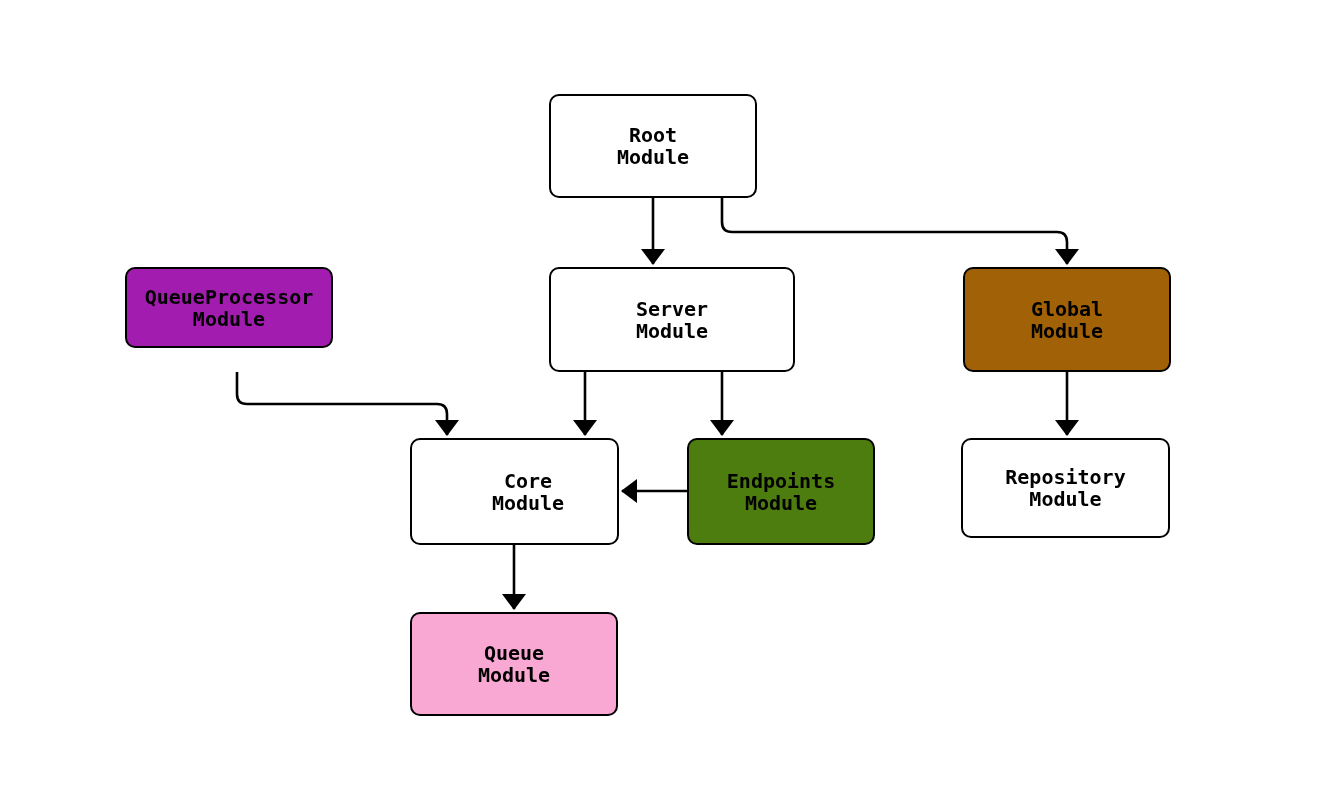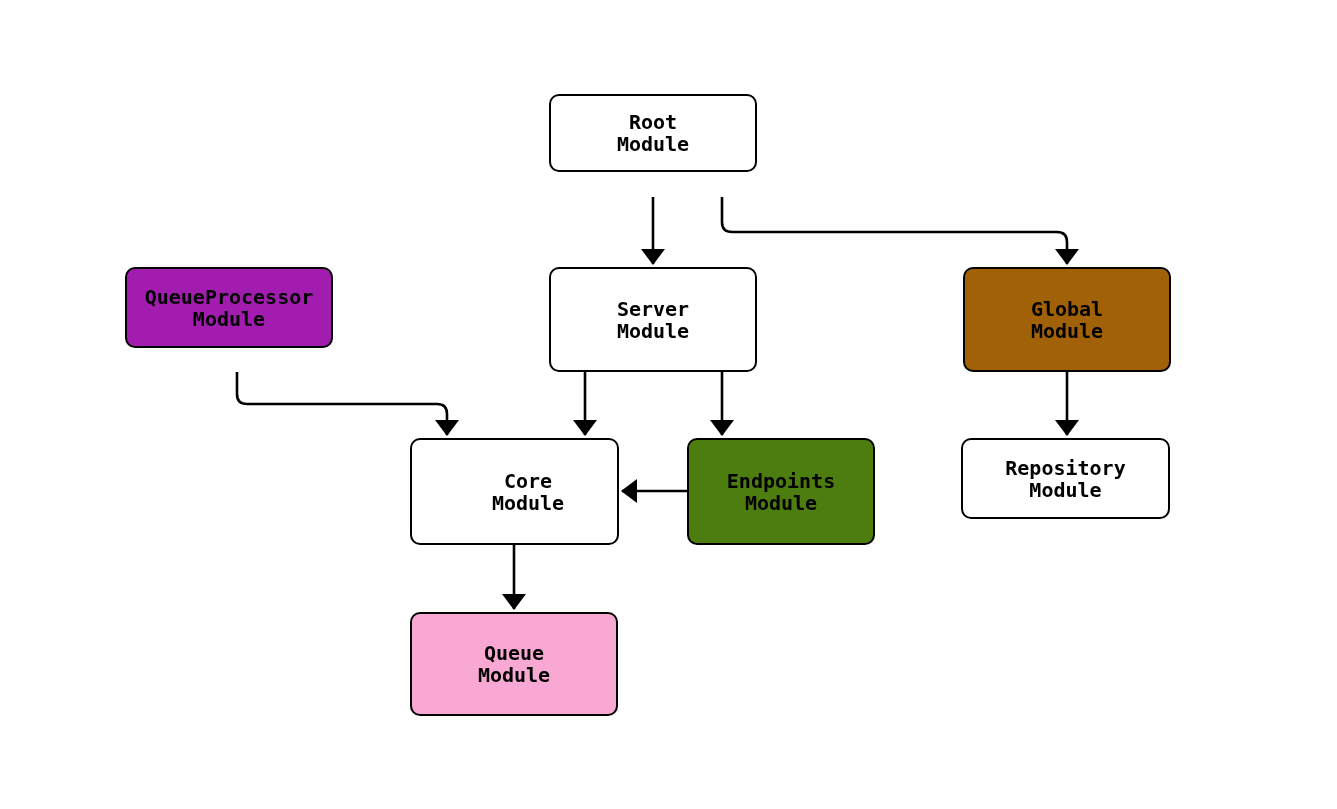--- a/index.html
+++ b/index.html
@@ -61,45 +61,45 @@
       <path class="edge-path" d="M653,197 L653,264" stroke="#000000" stroke-width="2.6" marker-end="url(#arrowhead)"></path>
       <path class="edge-path" d="M722,197 L722,222 Q722,232 732,232 L1057,232 Q1067,232 1067,242 L1067,264" stroke="#000000" stroke-width="2.6" marker-end="url(#arrowhead)"></path>
       <path class="edge-path" d="M237,372 L237,394 Q237,404 247,404 L437,404 Q447,404 447,414 L447,435" stroke="#000000" stroke-width="2.6" marker-end="url(#arrowhead)"></path>
       <path class="edge-path" d="M585,372 L585,435" stroke="#000000" stroke-width="2.6" marker-end="url(#arrowhead)"></path>
       <path class="edge-path" d="M722,372 L722,435" stroke="#000000" stroke-width="2.6" marker-end="url(#arrowhead)"></path>
       <path class="edge-path" d="M687,491 L622,491" stroke="#000000" stroke-width="2.6" marker-end="url(#arrowhead)"></path>
       <path class="edge-path" d="M1067,372 L1067,435" stroke="#000000" stroke-width="2.6" marker-end="url(#arrowhead)"></path>
       <path class="edge-path" d="M514,545 L514,609" stroke="#000000" stroke-width="2.6" marker-end="url(#arrowhead)"></path>
     </svg>
   <div id="nodes-layer">
-      <div class="node" style="left: 549px; top: 94px; width: 208px; height: 78px; background: rgb(255, 255, 255); border-color: rgb(0, 0, 0);">
+      <div class="node" style="left: 549px; top: 94px; width: 208px; height: 104px; background: rgb(255, 255, 255); border-color: rgb(0, 0, 0);">
         <div class="node-label" style="color: rgb(0, 0, 0);">Root
 Module</div>
       </div>
       <div class="node" style="left: 125px; top: 267px; width: 208px; height: 81px; background: #a21caf; border-color: rgb(0, 0, 0);">
         <div class="node-label" style="color: rgb(0, 0, 0);">QueueProcessor
 Module</div>
       </div>
-      <div class="node" style="left: 549px; top: 267px; width: 208px; height: 105px; background: rgb(255, 255, 255); border-color: rgb(0, 0, 0);">
+      <div class="node" style="left: 549px; top: 267px; width: 246px; height: 105px; background: rgb(255, 255, 255); border-color: rgb(0, 0, 0);">
         <div class="node-label" style="color: rgb(0, 0, 0);">Server
 Module</div>
       </div>
       <div class="node" style="left: 963px; top: 267px; width: 208px; height: 105px; background: #a16207; border-color: rgb(0, 0, 0);">
         <div class="node-label" style="color: rgb(0, 0, 0);">Global
 Module</div>
       </div>
       <div class="node" style="left: 410px; top: 438px; width: 209px; height: 107px; background: rgb(255, 255, 255); border-color: rgb(0, 0, 0); padding-left: 27px;">
         <div class="node-label" style="color: rgb(0, 0, 0);">Core
 Module</div>
       </div>
       <div class="node" style="left: 687px; top: 438px; width: 188px; height: 107px; background: #4d7c0f; border-color: rgb(0, 0, 0);">
         <div class="node-label" style="color: rgb(0, 0, 0);">Endpoints
 Module</div>
       </div>
-      <div class="node" style="left: 961px; top: 438px; width: 209px; height: 81px; background: rgb(255, 255, 255); border-color: rgb(0, 0, 0);">
+      <div class="node" style="left: 961px; top: 438px; width: 209px; height: 100px; background: rgb(255, 255, 255); border-color: rgb(0, 0, 0);">
         <div class="node-label" style="color: rgb(0, 0, 0);">Repository
 Module</div>
       </div>
       <div class="node" style="left: 410px; top: 612px; width: 208px; height: 104px; background: #f9a8d4; border-color: rgb(0, 0, 0);">
         <div class="node-label" style="color: rgb(0, 0, 0);">Queue
 Module</div>
       </div>
     </div>
 </div>
 

